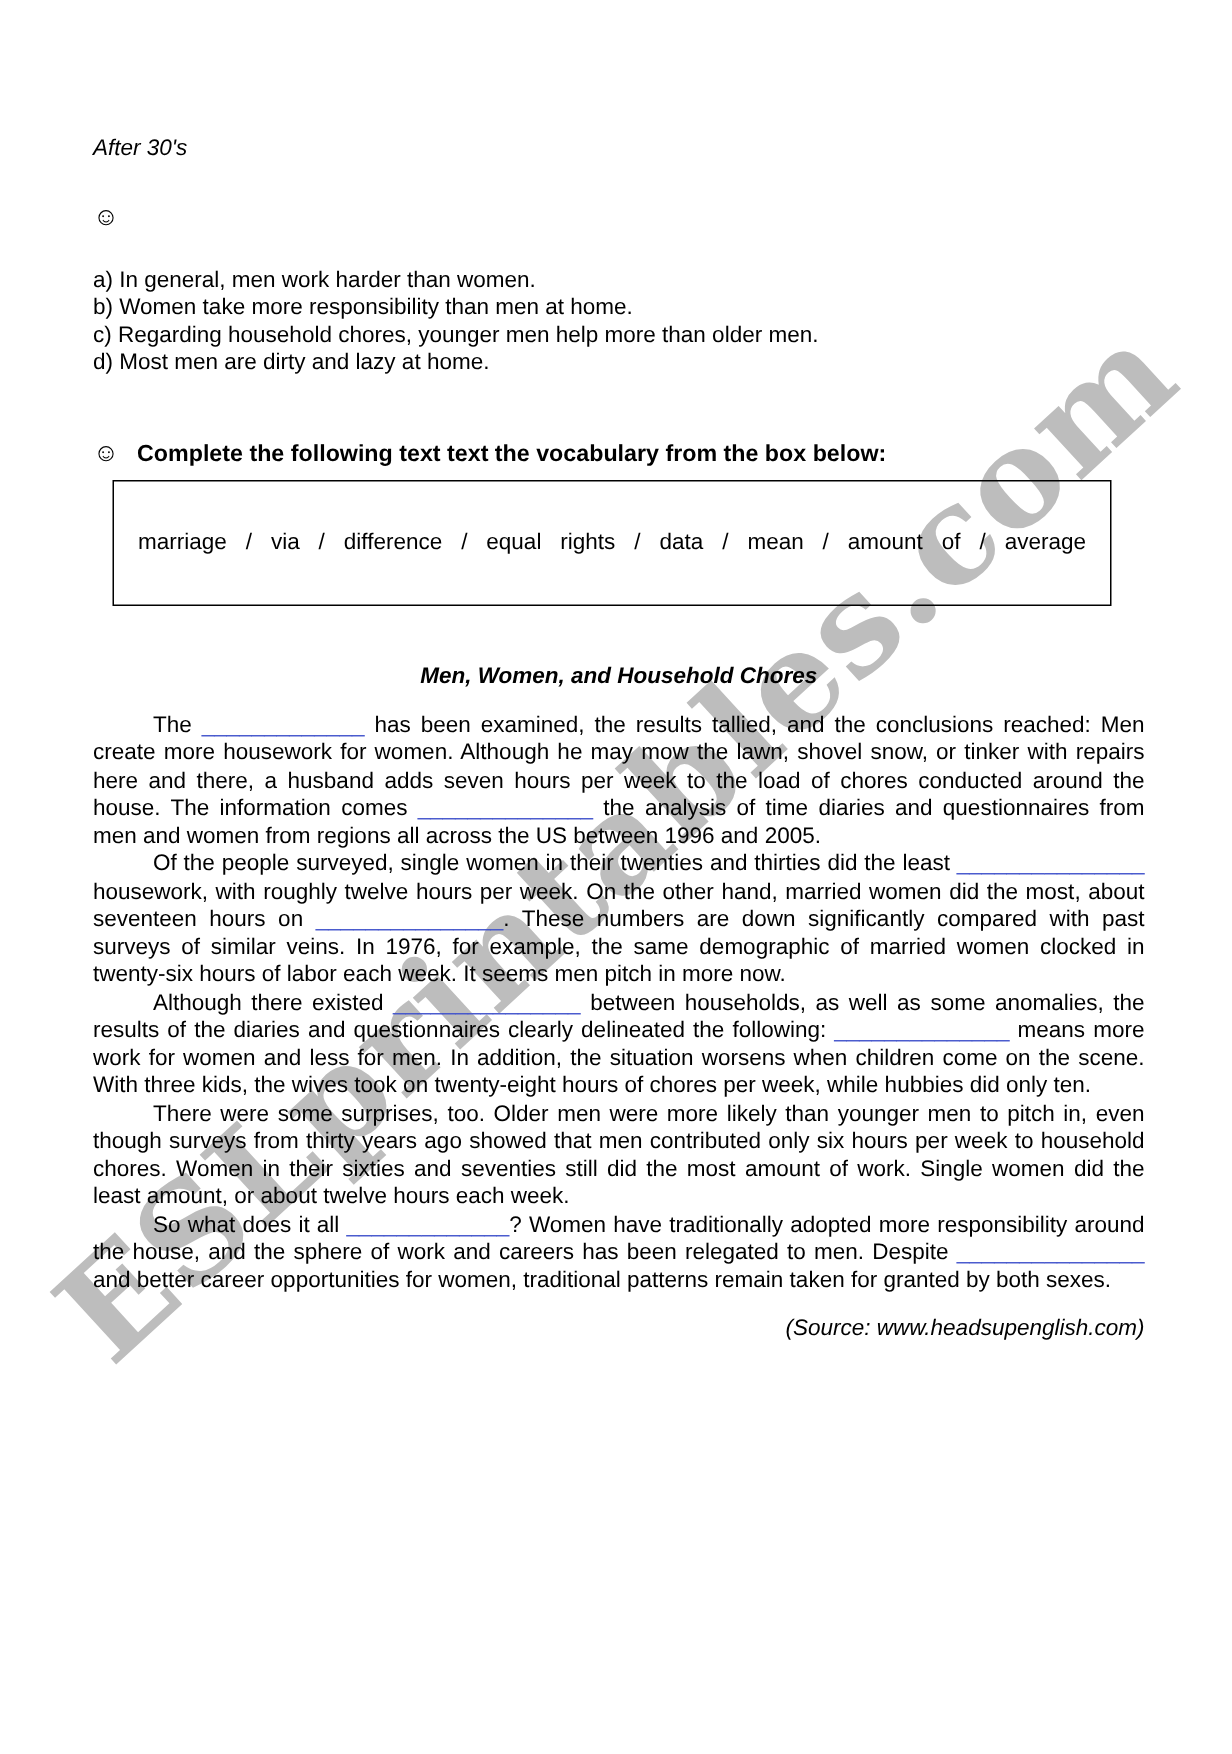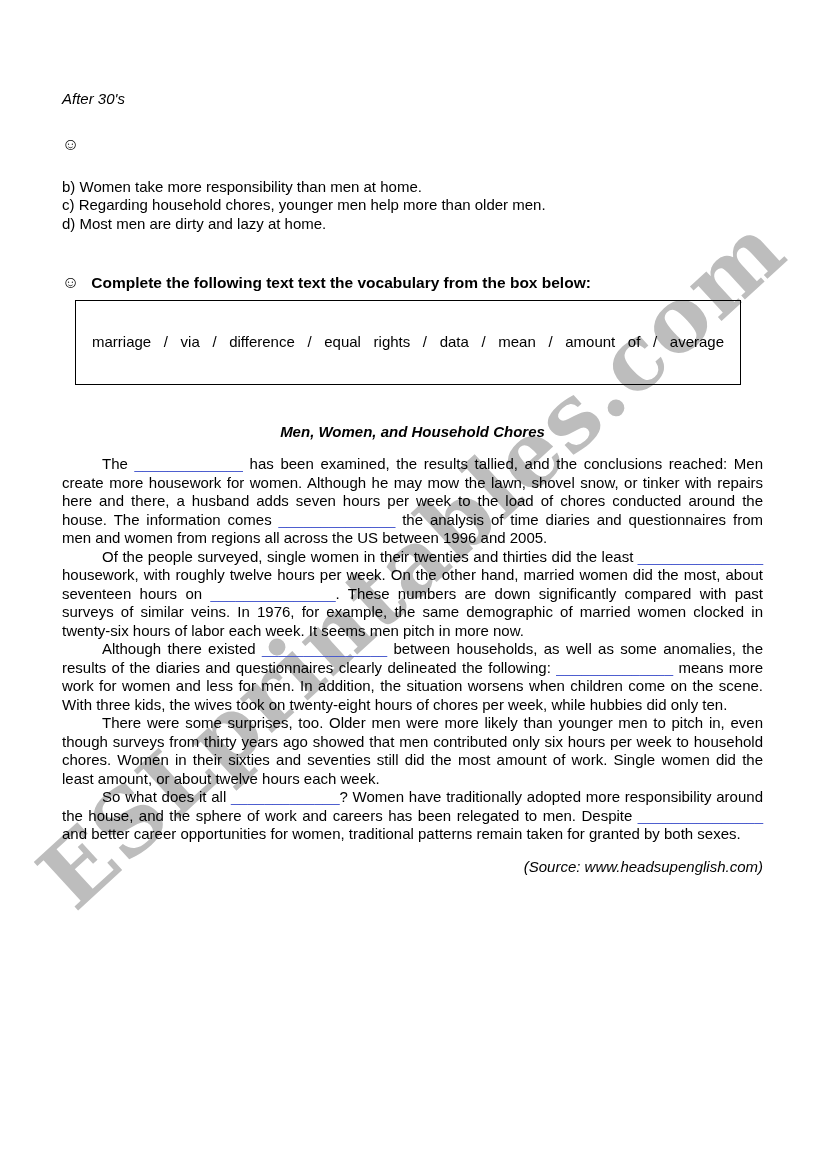--- a/index.html
+++ b/index.html
@@ -109,20 +109,21 @@
 
   <div class="content">
 
     <div class="after-note">After 30's</div>
 
     <div class="sec-heading">
       <span class="smiley">☺</span>
     </div>
 
     <div class="list">
+        <div class="list-item">a) In general, men work harder than women.</div>
         <div class="list-item">b) Women take more responsibility than men at home.</div>
         <div class="list-item">c) Regarding household chores, younger men help more than older men.</div>
         <div class="list-item">d) Most men are dirty and lazy at home.</div>
       </div>
 
     <div class="sec-heading second">
       <span class="smiley">☺</span>
       <span>Complete the following text text the vocabulary from the box below:</span>
     </div>
 

